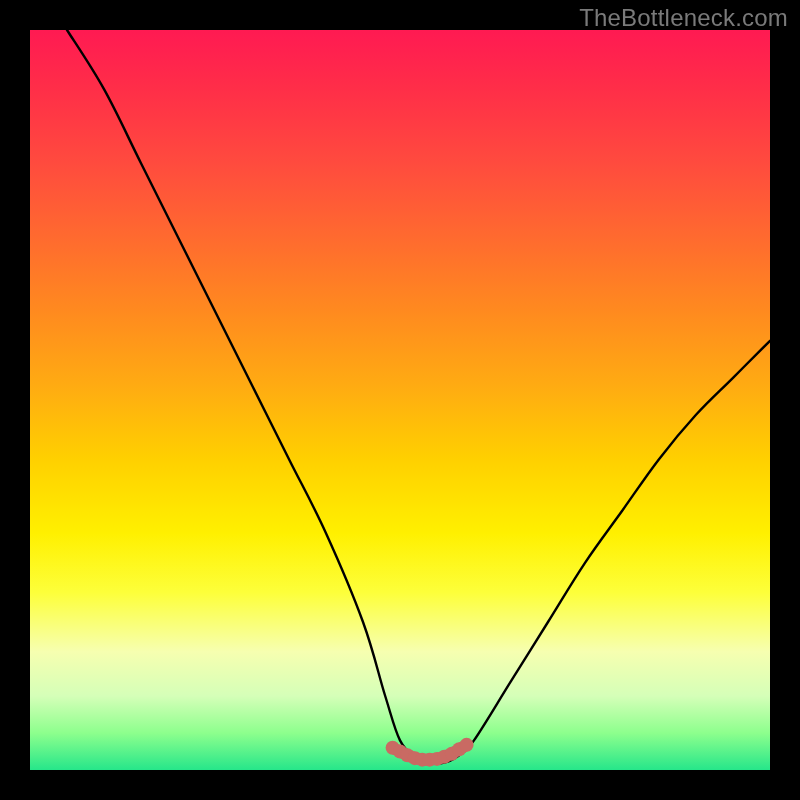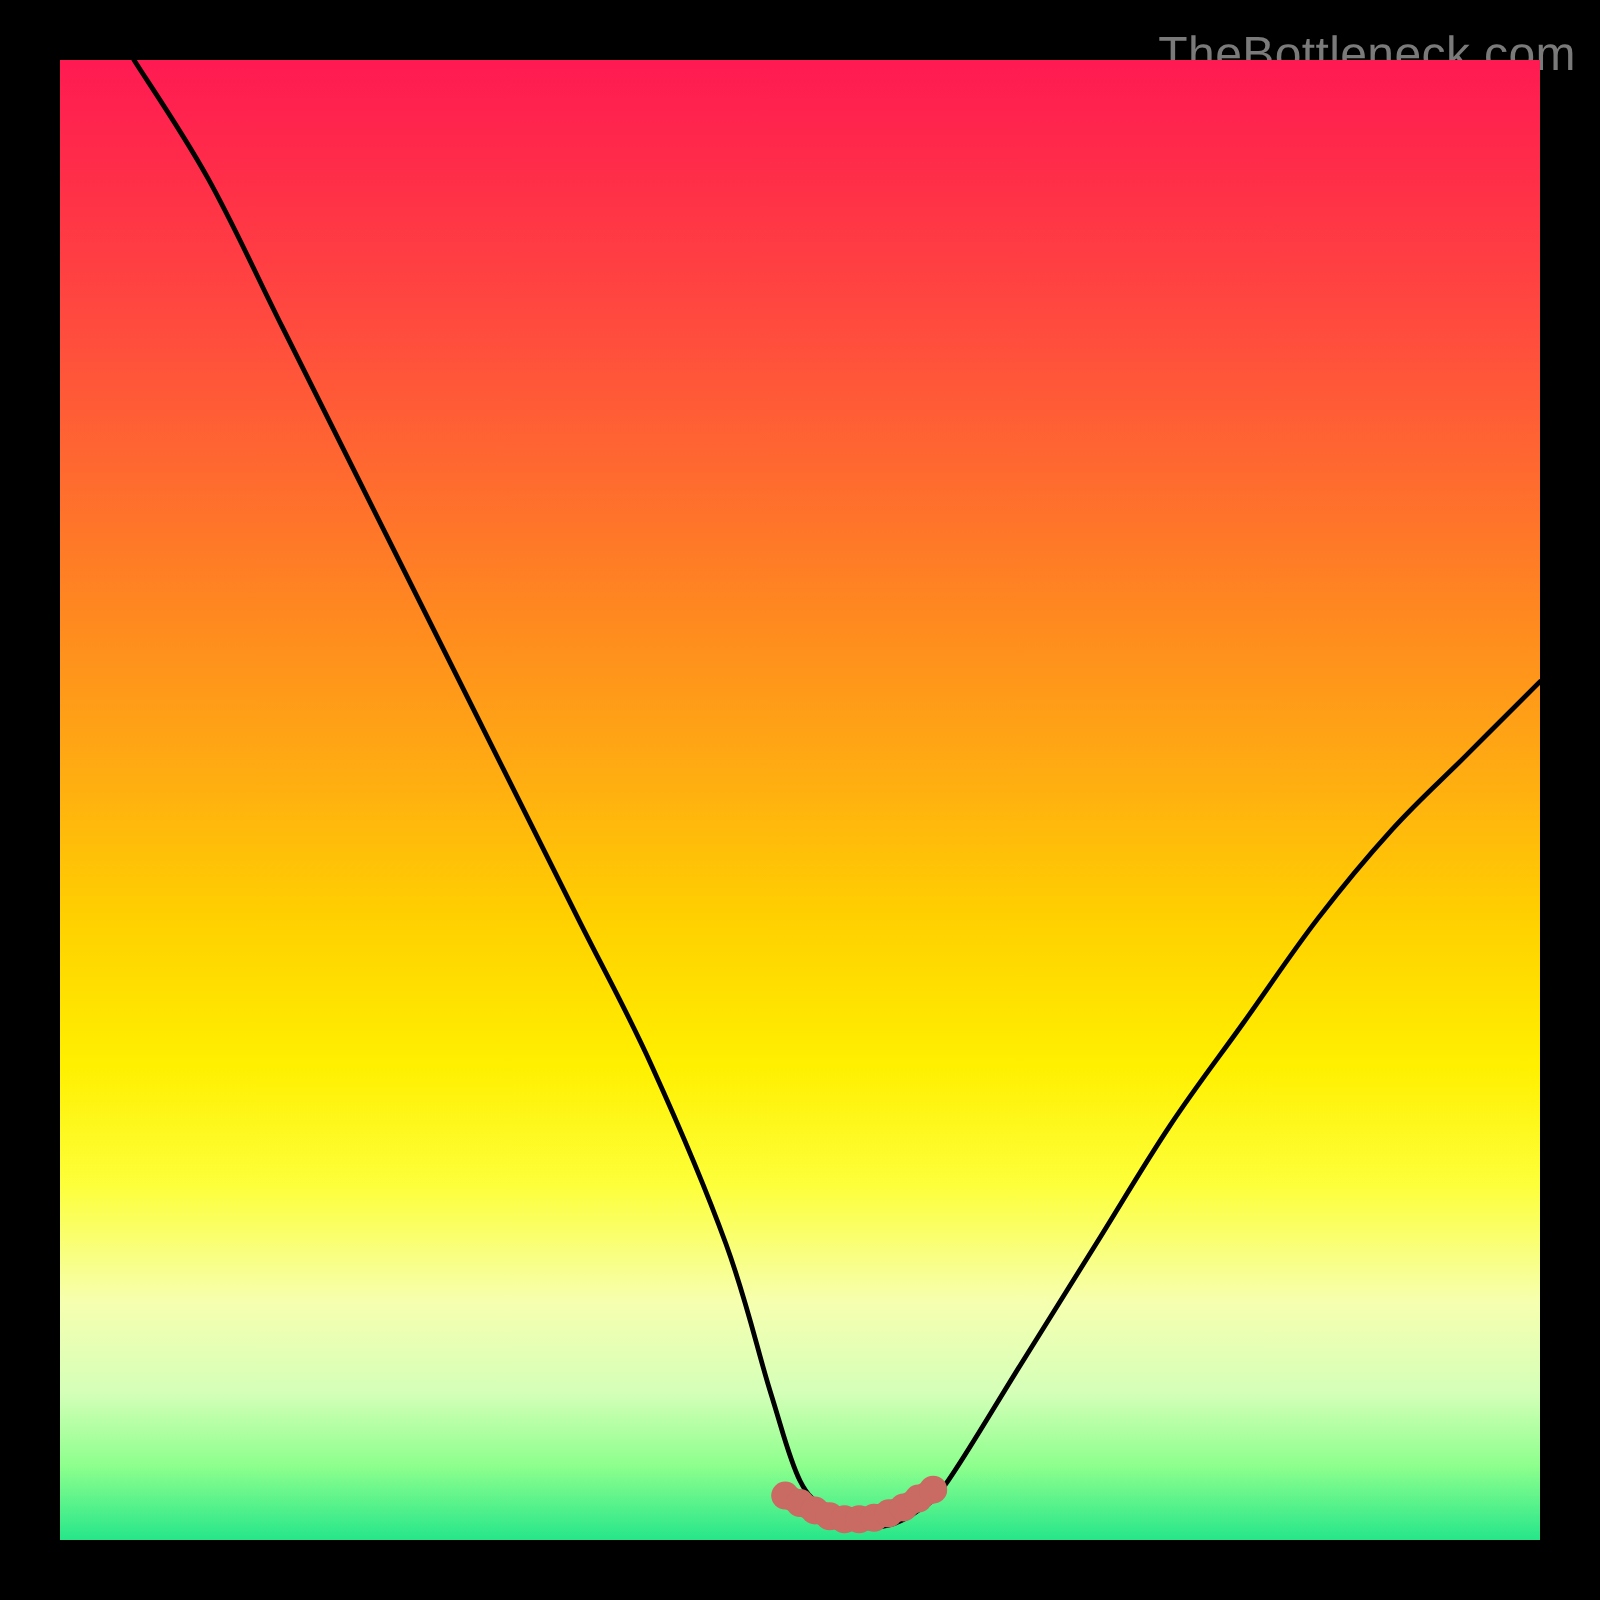--- a/index.html
+++ b/index.html
@@ -37,21 +37,21 @@
       #fff000 68%,
       #fdff3a 76%,
       #f6ffb0 84%,
       #d5ffb8 90%,
       #8dff8d 95%,
       #26e68a 100%
     );
   }
   .watermark {
     position: absolute;
-    top: 14px;
+    top: 4px;
     right: 12px;
     color: #7a7a7a;
     font-size: 24px;
     font-weight: 500;
     letter-spacing: 0.2px;
     user-select: none;
   }
   svg.curve {
     position: absolute;
     left: 0;

